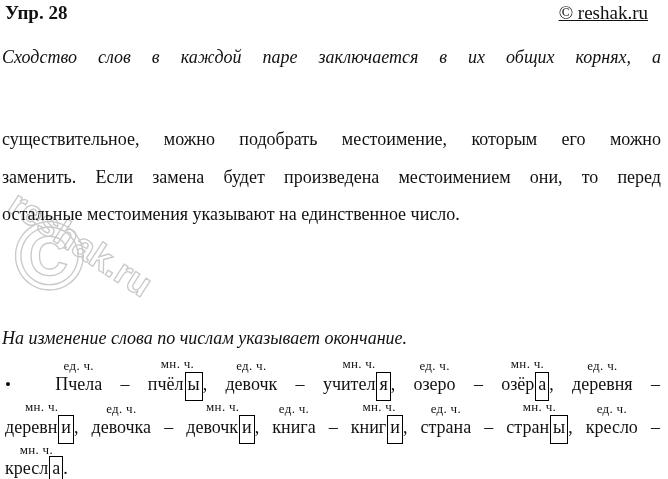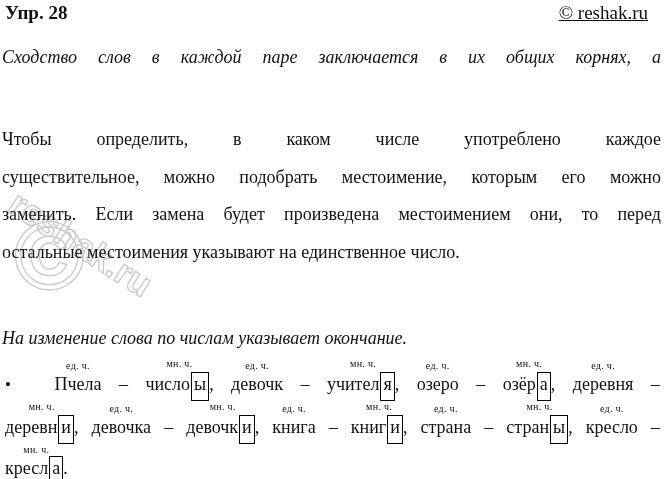--- a/index.html
+++ b/index.html
@@ -31,21 +31,21 @@
     display:flex;justify-content:space-between;align-items:baseline;
   }
   .wrow.left{display:block;}
   .row0{top:372px;}
   .row1{top:415px;}
   .row2{top:456px;}
   .unit{position:relative;white-space:nowrap;}
   .unit.bullet{margin-right:26px;font-size:17px;}
   .wlabel{
     position:absolute;top:-13px;left:50%;transform:translateX(-50%);
-    font-size:10px;line-height:9px;white-space:nowrap;color:#111;
+    font-size:13px;line-height:9px;white-space:nowrap;color:#111;
     letter-spacing:0.3px;
   }
   .wend{
     display:inline-block;
     border:1.5px solid #000;
     padding:2px 2px 7px 2px;
     margin-left:1px;
     line-height:18px;
   }
   .wm{position:absolute;left:0;top:165px;z-index:0;pointer-events:none;}
@@ -68,35 +68,34 @@
     <div class="hdr">
       <span class="title">Упр. 28</span>
       <span class="credit">© reshak.ru</span>
     </div>
 
     <div class="block intro ital">
       <div class="jline">Сходство слов в каждой паре заключается в их общих корнях, а</div>
     </div>
 
     <div class="block expl">
-      <div class="jline">Чтобы определить, в каком числе употреблено каждое</div>
       <div class="jline">существительное, можно подобрать местоимение, которым его можно</div>
       <div class="jline">заменить. Если замена будет произведена местоимением они, то перед</div>
       <div class="line">остальные местоимения указывают на единственное число.</div>
     </div>
 
     <div class="block rule ital">
       <div class="line">На изменение слова по числам указывает окончание.</div>
     </div>
 
     <div class="wrow row0">
         <span class="unit bullet">•</span>
         <span class="unit"><span class="wlabel">ед. ч.</span><span>Пчела</span></span>
         <span class="unit dash">–</span>
-        <span class="unit"><span class="wlabel">мн. ч.</span><span>число</span><span class="wend">ы</span><span>,</span></span>
+        <span class="unit"><span class="wlabel">мн. ч.</span><span>пчёл</span><span class="wend">ы</span><span>,</span></span>
         <span class="unit"><span class="wlabel">ед. ч.</span><span>девочк</span></span>
         <span class="unit dash">–</span>
         <span class="unit"><span class="wlabel">мн. ч.</span><span>учител</span><span class="wend">я</span><span>,</span></span>
         <span class="unit"><span class="wlabel">ед. ч.</span><span>озеро</span></span>
         <span class="unit dash">–</span>
         <span class="unit"><span class="wlabel">мн. ч.</span><span>озёр</span><span class="wend">а</span><span>,</span></span>
         <span class="unit"><span class="wlabel">ед. ч.</span><span>деревня</span></span>
         <span class="unit dash">–</span>
       </div>
     <div class="wrow row1">

